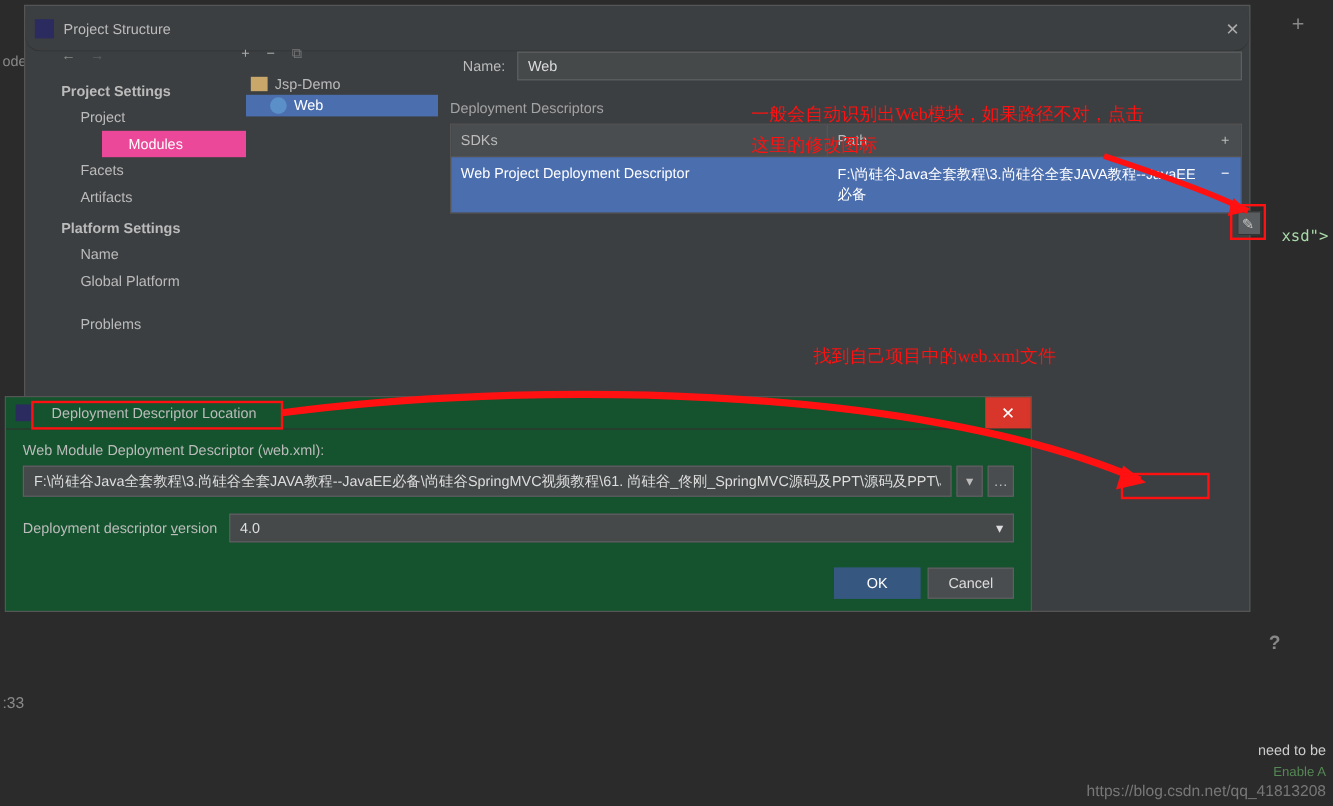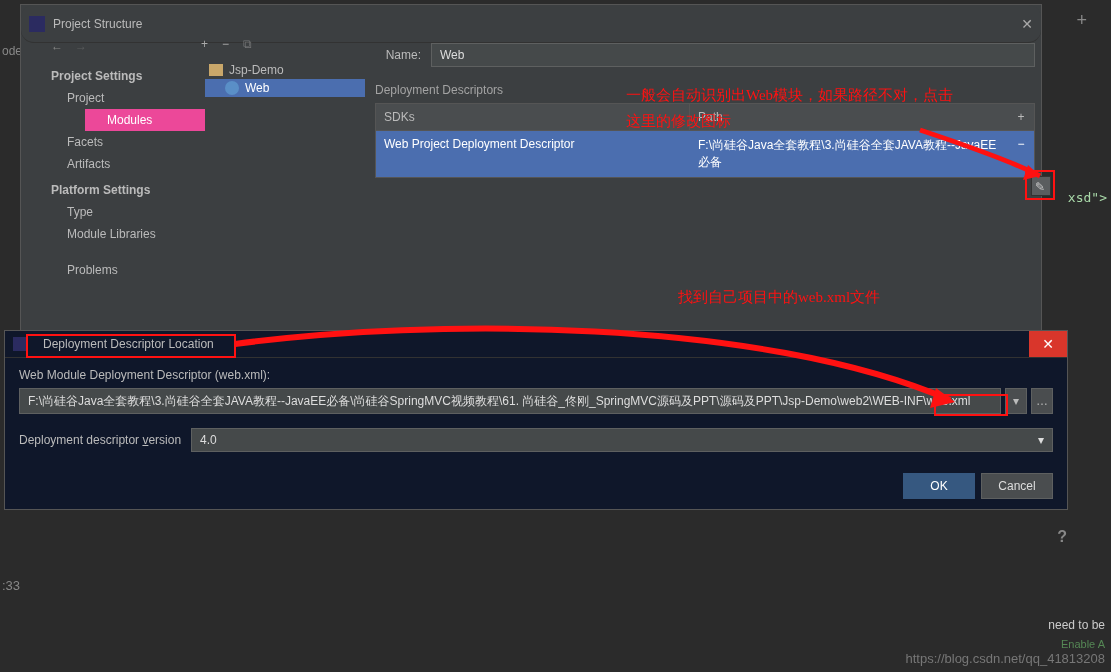--- a/index.html
+++ b/index.html
@@ -58,21 +58,21 @@
 .anno { position: absolute; color: #ff1111; font-size: 15px; font-family: Liberation Serif, serif; z-index: 30; }
 .redbox { position: absolute; border: 2px solid #ff1111; z-index: 30; }
 .edit-icon { position: absolute; right: 60px; top: 176px; width: 20px; height: 20px; background: #5a5d5f; border: 1px solid #333; display:flex; align-items:center; justify-content:center; }
 .pencil { width: 12px; height: 12px; display:inline-block; }
 .pencil::before { content:"✎"; color:#ccc; font-size:12px; }
 
 
 .arrow-svg { position: absolute; left: 0; top: 0; width: 1111px; height: 672px; pointer-events: none; z-index: 28; }
 
 
-.subdialog { position: absolute; left: 4px; top: 330px; width: 1064px; height: 180px; background: #0f172a; border: 1px solid #555; }
+.subdialog { position: absolute; left: 4px; top: 330px; width: 856px; height: 180px; background: #14532d; border: 1px solid #555; }
 .sub-title { display: flex; align-items: center; padding: 6px 8px; gap: 8px; border-bottom: 1px solid #323232; }
 .sub-close { width: 38px; height: 26px; background: #d9362b; color: #fff; display: flex; align-items: center; justify-content: center; position: absolute; right: 0; top: 0; cursor: pointer; font-size: 14px; }
 .sub-body { padding: 10px 14px; }
 .sub-label { color: #bbb; margin-bottom: 6px; }
 .path-row { display: flex; gap: 4px; align-items: center; margin-bottom: 14px; }
 .path-input { flex: 1; background: #45494a; border: 1px solid #5e6060; color: #ddd; padding: 5px 8px; height: 26px; font-size: 12px; }
 .drop-btn { width: 22px; height: 26px; background: #4a4d4f; border: 1px solid #5e6060; display: flex; align-items: center; justify-content: center; color: #bbb; cursor: pointer; }
 .version-row { display: flex; align-items: center; gap: 10px; text-align: right; }
 .version-label { color: #bbb; }
 .version-label u { text-decoration: underline; }
@@ -112,22 +112,22 @@
     <span style="opacity:.5">⧉</span>
   </div>
 
   <div class="sidebar">
     <div class="sb-head">Project Settings</div>
     <div class="sb-item">Project</div>
     <div class="sb-item sel">Modules</div>
     <div class="sb-item">Facets</div>
     <div class="sb-item">Artifacts</div>
     <div class="sb-head">Platform Settings</div>
-    <div class="sb-item">Type</div>
-    <div class="sb-item">Module Libraries</div>
+    <div class="sb-item">Name</div>
+    <div class="sb-item">Global Platform</div>
     <div style="height:14px"></div>
     <div class="sb-item">Problems</div>
   </div>
 
   <div class="tree">
     <div class="tree-item">
       <span class="ico-folder"></span>
       <span>Jsp-Demo</span>
     </div>
     <div class="tree-item sel" style="padding-left:20px">

